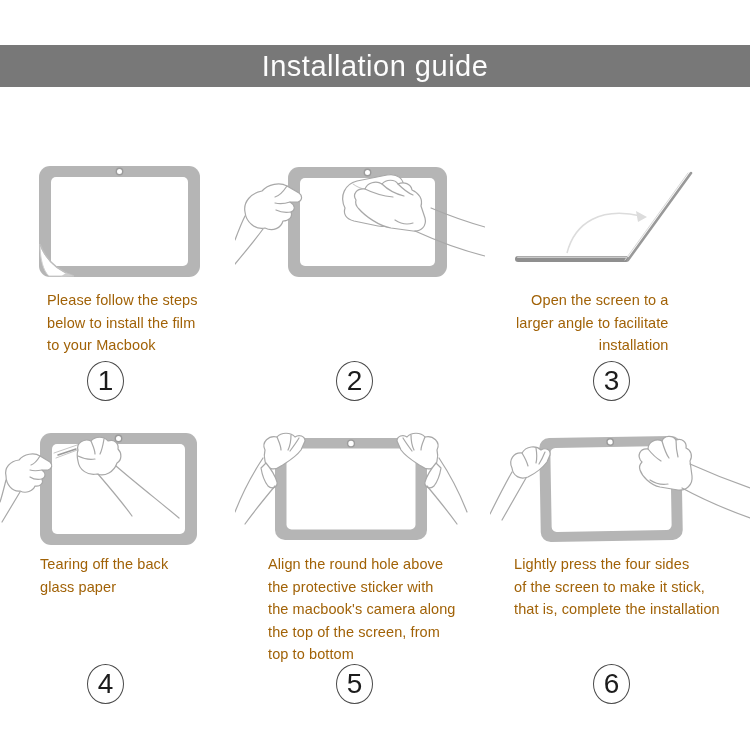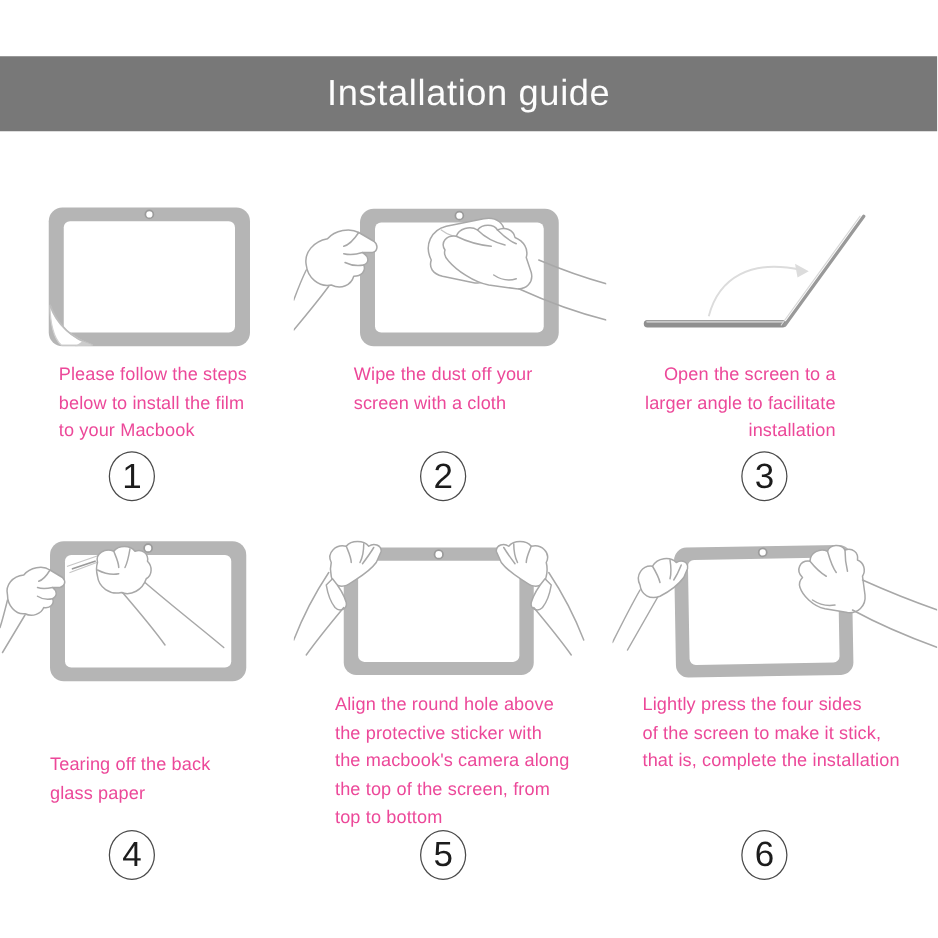--- a/index.html
+++ b/index.html
@@ -1,42 +1,42 @@
 <!DOCTYPE html>
 <html><head>
 <meta charset="utf-8">
 <style>
   html,body{margin:0;padding:0;background:#fff;}
   #page{
     position:relative;width:750px;height:750px;background:#ffffff;
     font-family:"Liberation Sans","DejaVu Sans",sans-serif;overflow:hidden;
   }
   .banner{
-    position:absolute;left:0;top:45px;width:750px;height:60px;
+    position:absolute;left:0;top:45px;width:750px;height:42px;
     background:#787878;display:flex;align-items:center;justify-content:center;
   }
   .banner-title{
     color:#fdfdfd;font-size:29px;letter-spacing:.5px;font-weight:400;
   }
   .illo{position:absolute;}
   .caption{
-    position:absolute;color:#ec4899;font-size:14.5px;line-height:22.5px;
+    position:absolute;color:#a16207;font-size:14.5px;line-height:22.5px;
     white-space:pre-line;letter-spacing:.1px;
   }
   .badge{
     position:absolute;width:37px;height:40px;border:1.5px solid #4a4a4a;
     border-radius:50%;display:flex;align-items:center;justify-content:center;
     color:#1c1c1c;font-size:28px;box-sizing:border-box;background:#fff;
   }
   
   .i1{left:0;top:160px;}   .i2{left:235px;top:160px;} .i3{left:495px;top:160px;}
   .i4{left:0;top:428px;}   .i5{left:235px;top:428px;} .i6{left:490px;top:428px;}
   
   .c1{left:47px;top:289px;}  .c2{left:283px;top:289px;} .c3{left:516px;top:289px;text-align:right;}
-  .c4{left:40px;top:553px;margin-top:48px;}  .c5{left:268px;top:553px;} .c6{left:514px;top:553px;}
+  .c4{left:40px;top:553px;}  .c5{left:268px;top:553px;} .c6{left:514px;top:553px;}
   
   .b1{left:87px;top:361px;}  .b2{left:336px;top:361px;} .b3{left:593px;top:361px;}
   .b4{left:87px;top:664px;}  .b5{left:336px;top:664px;} .b6{left:593px;top:664px;}
   svg{display:block;}
   .ln{fill:none;stroke:#a8a8a8;stroke-width:1.2;stroke-linecap:round;stroke-linejoin:round;}
   .blob{fill:#ffffff;stroke:#a8a8a8;stroke-width:1.2;stroke-linejoin:round;}
   .faint{fill:none;stroke:#c6c6c6;stroke-width:1;stroke-linecap:round;}
 </style>
 </head>
 <body>
@@ -166,22 +166,20 @@
       <path class="ln" d="M186,12 C186,19 187,25 188,29"></path>
       <path class="ln" d="M160,52 C166,56 172,57 178,56"></path>
       <path class="ln" d="M200,36 C220,45 240,53 260,60"></path>
       <path class="ln" d="M192,60 C214,72 238,82 260,90"></path>
     </svg>
   </div>
 
   <div class="caption c1">Please follow the steps
 below to install the film
 to your Macbook</div>
-  <div class="caption c2">Wipe the dust off your
-screen with a cloth</div>
   <div class="caption c3">Open the screen to a
 larger angle to facilitate
 installation</div>
   <div class="caption c4">Tearing off the back
 glass paper</div>
   <div class="caption c6">Lightly press the four sides
 of the screen to make it stick,
 that is, complete the installation</div>
   <div class="caption c5">Align the round hole above
 the protective sticker with

